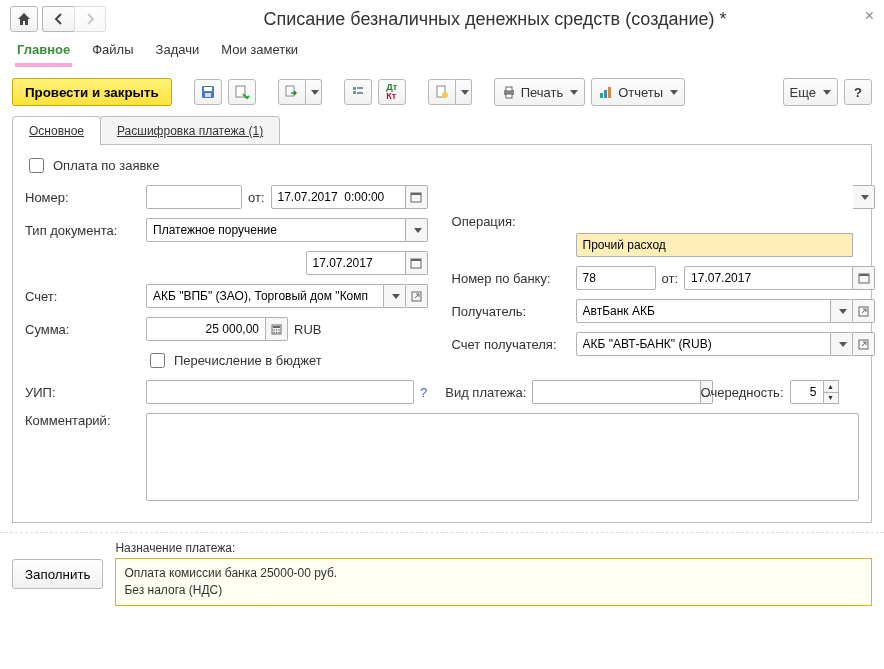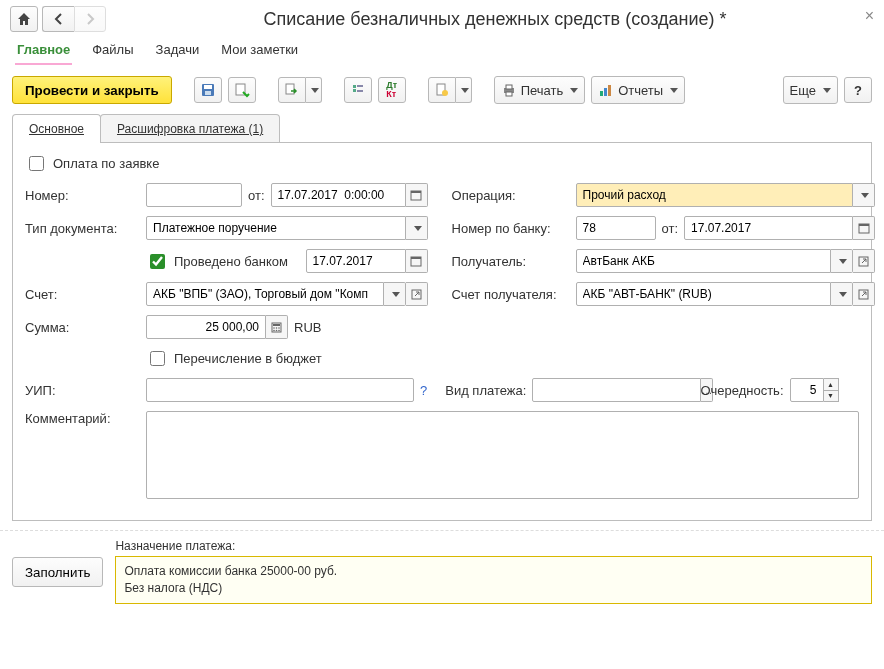--- a/index.html
+++ b/index.html
@@ -39,21 +39,21 @@
   .close-x {
     position: absolute; right: 10px; top: 8px;
     color: #888; cursor: pointer; font-size: 16px; line-height: 1;
   }
   .tabs {
     display: flex; gap: 18px; padding: 0 15px 5px 15px;
     font-size: 13px;
     border-bottom: none;
   }
   .tab { padding: 6px 2px; cursor: pointer; }
-  .tab.active { color: #3a8f3a; font-weight: bold; border-bottom: 2px solid #f9a8d4; text-align: center; }
+  .tab.active { color: #3a8f3a; font-weight: bold; border-bottom: 4px solid #f9a8d4; text-align: center; }
   .toolbar {
     display: flex; align-items: center; gap: 6px;
     padding: 6px 12px;
   }
   .btn-primary {
     background: linear-gradient(#fff27a,#ffe23a);
     border: 1px solid #c9a800;
     font-weight: bold;
     padding: 0 12px;
     height: 28px;
@@ -312,24 +312,20 @@
         <span class="lbl">Тип документа:</span>
         <div class="input-group" style="flex:1">
           <input class="input" style="flex: 1 1 0%;" value="Платежное поручение">
           <div class="ibtn">
               <div class="drop-arrow"></div>
             </div>
         </div>
       </div>
       <div class="row">
         <span class="lbl"></span>
-        <label class="cbox">
-          <input type="checkbox" checked="" style="accent-color: rgb(42, 143, 42);">
-          <span>Проведено банком</span>
-        </label>
         <div style="flex:1"></div>
         <div class="input-group">
           <input class="input" style="width: 100px;" value="17.07.2017">
           <div class="ibtn">
               <svg width="12" height="12" viewBox="0 0 12 12">
                 <rect x="1" y="2" width="10" height="9" fill="none" stroke="#666"></rect>
                 <rect x="1" y="2" width="10" height="2" fill="#666"></rect>
               </svg>
             </div>
         </div>
@@ -374,21 +370,21 @@
           <input type="checkbox" style="">
           <span>Перечисление в бюджет</span>
         </label>
       </div>
     </div>
 
     <div class="col">
       <div class="row">
         <span class="lbl-r">Операция:</span>
         <div class="input-group" style="flex:1">
-          <input class="input highlight" style="flex: 1 1 0%;" value="Прочий расход">
+          <input class="input highlight" style="flex: 1 1 0%; margin-top: 48px;" value="Прочий расход">
           <div class="ibtn">
               <div class="drop-arrow"></div>
             </div>
         </div>
       </div>
       <div class="row">
         <span class="lbl-r">Номер по банку:</span>
         <input class="input" style="width: 80px;" value="78">
         <span>от:</span>
         <div class="input-group" style="flex:1">

